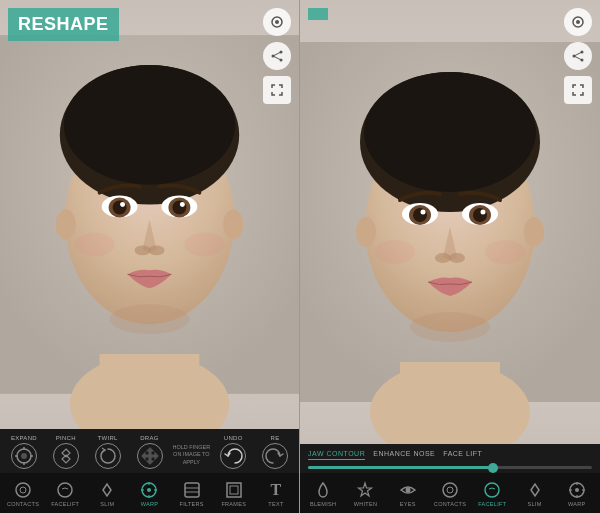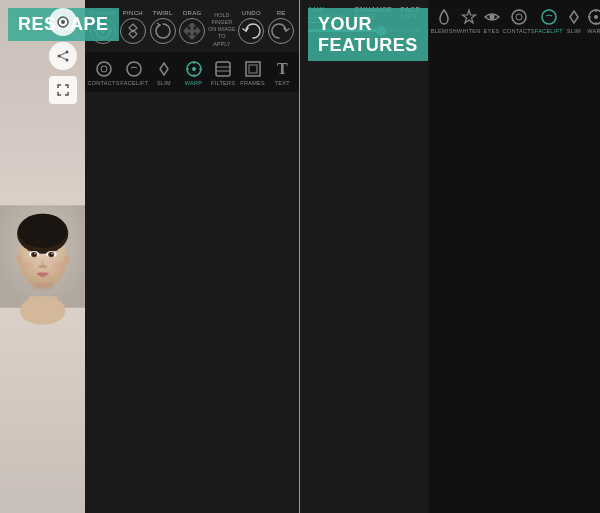--- a/index.html
+++ b/index.html
@@ -12,21 +12,21 @@
       flex-direction: row;
     }
 
     .panel {
       width: 300px;
       height: 513px;
       position: relative;
       overflow: hidden;
       background: #d8cfc8;
       display: flex;
-      flex-direction: row;
+      flex-direction: column;
     }
 
     .panel-left { border-right: 1px solid #999; }
 
     .face-image {
       width: 100%;
       flex: 1;
       background: linear-gradient(180deg, #c8bfb8 0%, #d5cbc4 30%, #e0d5cc 50%, #c8bfb8 100%);
       position: relative;
       display: flex;
@@ -499,21 +499,20 @@
       <ellipse cx="143" cy="216" rx="8" ry="5" fill="#b08868" opacity="0.6"></ellipse>
       <ellipse cx="157" cy="216" rx="8" ry="5" fill="#b08868" opacity="0.6"></ellipse>
       <path d="M128 240 Q140 234 150 236 Q160 234 172 240 Q160 252 150 254 Q140 252 128 240 Z" fill="#c87878"></path>
       <path d="M128 240 Q140 244 150 242 Q160 244 172 240" stroke="#a05858" stroke-width="1" fill="none"></path>
       <ellipse cx="95" cy="210" rx="20" ry="12" fill="#e08080" opacity="0.15"></ellipse>
       <ellipse cx="205" cy="210" rx="20" ry="12" fill="#e08080" opacity="0.15"></ellipse>
       <ellipse cx="150" cy="285" rx="40" ry="15" fill="#b89070" opacity="0.3"></ellipse>
     </svg>
 
     <div class="title-overlay">
-      <div class="title-text">YOUR FEATURES</div>
     </div>
 
     <div class="top-icons">
       <div class="icon-btn">
         <svg width="14" height="14" viewBox="0 0 14 14" fill="none">
           <circle cx="7" cy="7" r="5" stroke="#555" stroke-width="1.5" fill="none"></circle>
           <circle cx="7" cy="7" r="2" fill="#555"></circle>
         </svg>
       </div>
       <div class="icon-btn">

